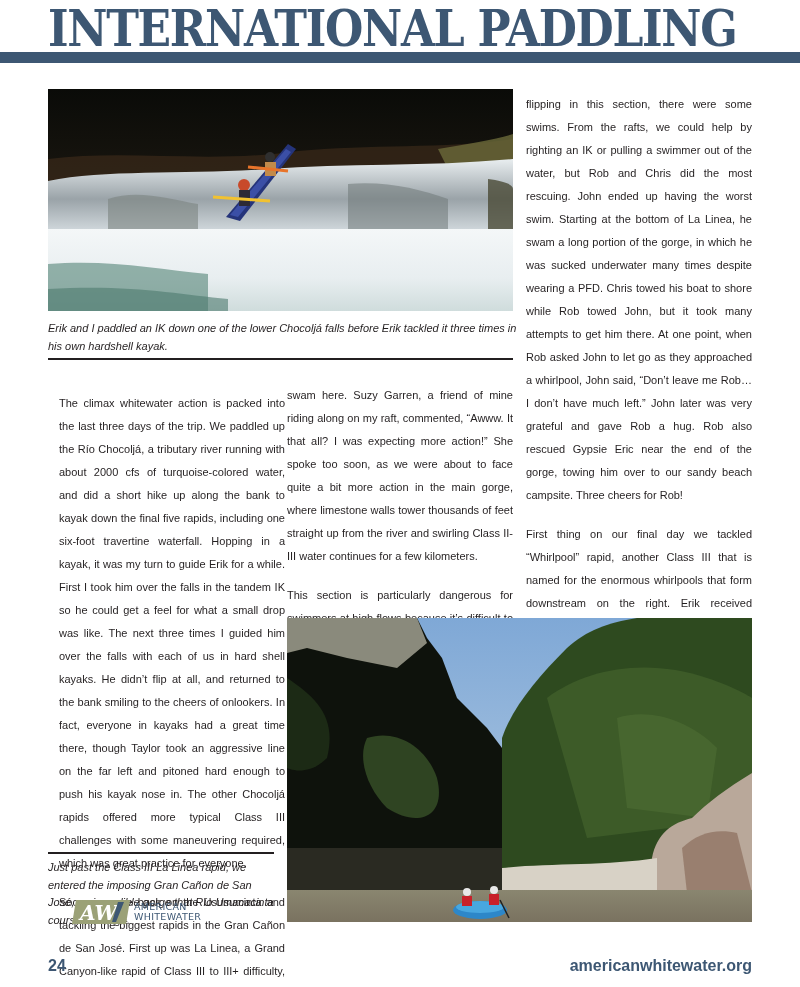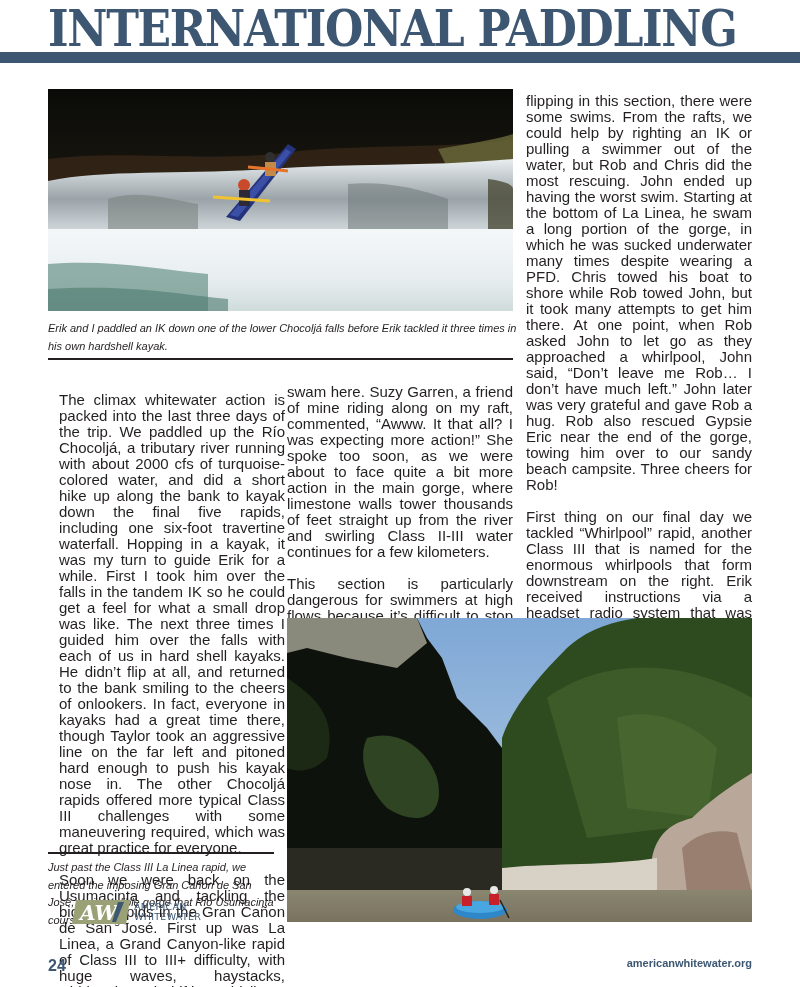--- a/index.html
+++ b/index.html
@@ -8,30 +8,30 @@
   .banner-title { position:absolute; left:48px; top:-2px; width:710px; height:62px; font-family:"DejaVu Serif", serif; font-weight:bold; font-size:50px; letter-spacing:-1.5px; color:#3d5773; line-height:62px; white-space:nowrap; transform:scaleX(0.88); transform-origin:left top; -webkit-text-stroke:1px #ffffff; paint-order:stroke fill; }
   .photo { position:absolute; overflow:hidden; }
   .photo1 { left:48px; top:89px; width:465px; height:222px; background:#0f0f0c; }
   .photo2 { left:287px; top:618px; width:465px; height:304px; background:#8fb6dc; }
   .caption { position:absolute; font-style:italic; font-size:11px; line-height:17.5px; color:#231f20; }
   .caption1 { left:48px; top:320px; width:470px; }
   .rule { position:absolute; height:2px; background:#231f20; }
   .rule1 { left:48px; top:358px; width:465px; }
   .rule2 { left:48px; top:852px; width:226px; }
   .caption2 { left:48px; top:859px; width:230px; }
-  .col { position:absolute; font-size:15px; line-height:16px; text-align:justify; color:#231f20; }
+  .col { position:absolute; font-size:11px; line-height:23px; text-align:justify; color:#231f20; }
   .col p { margin:0 0 16px 0; }
   .col1 { left:48px; top:392px; width:226px;margin-left:11px; }
   .col2 { left:287px; top:384px; width:226px; }
   .col3 { left:526px; top:93px; width:226px; }
   .footer-page { position:absolute; left:48px; top:957px; font-weight:bold; font-size:16px; color:#3d5773; }
   .logo { position:absolute; left:72px; top:900px; width:160px; height:26px; }
   .logo-mark { position:absolute; left:0; top:0; width:58px; height:24px; }
   .logo-text { position:absolute; left:62px; top:2px; font-family:"DejaVu Sans", sans-serif; font-weight:normal; font-size:9.5px; line-height:10px; color:#3d5773; letter-spacing:0.3px; }
-  .footer-url { position:absolute; right:48px; top:957px; font-weight:bold; font-size:11px; color:#3d5773; }
+  .footer-url { position:absolute; right:48px; top:957px; font-weight:bold; font-size:16px; color:#3d5773; }
 </style>
 </head>
 <body>
 
 <div class="banner-bar"></div>
 <div class="banner-title">INTERNATIONAL PADDLING</div>
 
 <div class="photo photo1" title="Two paddlers in a blue inflatable kayak dropping over a travertine waterfall">
   <svg width="465" height="222" viewBox="0 0 465 222">
     <defs>

